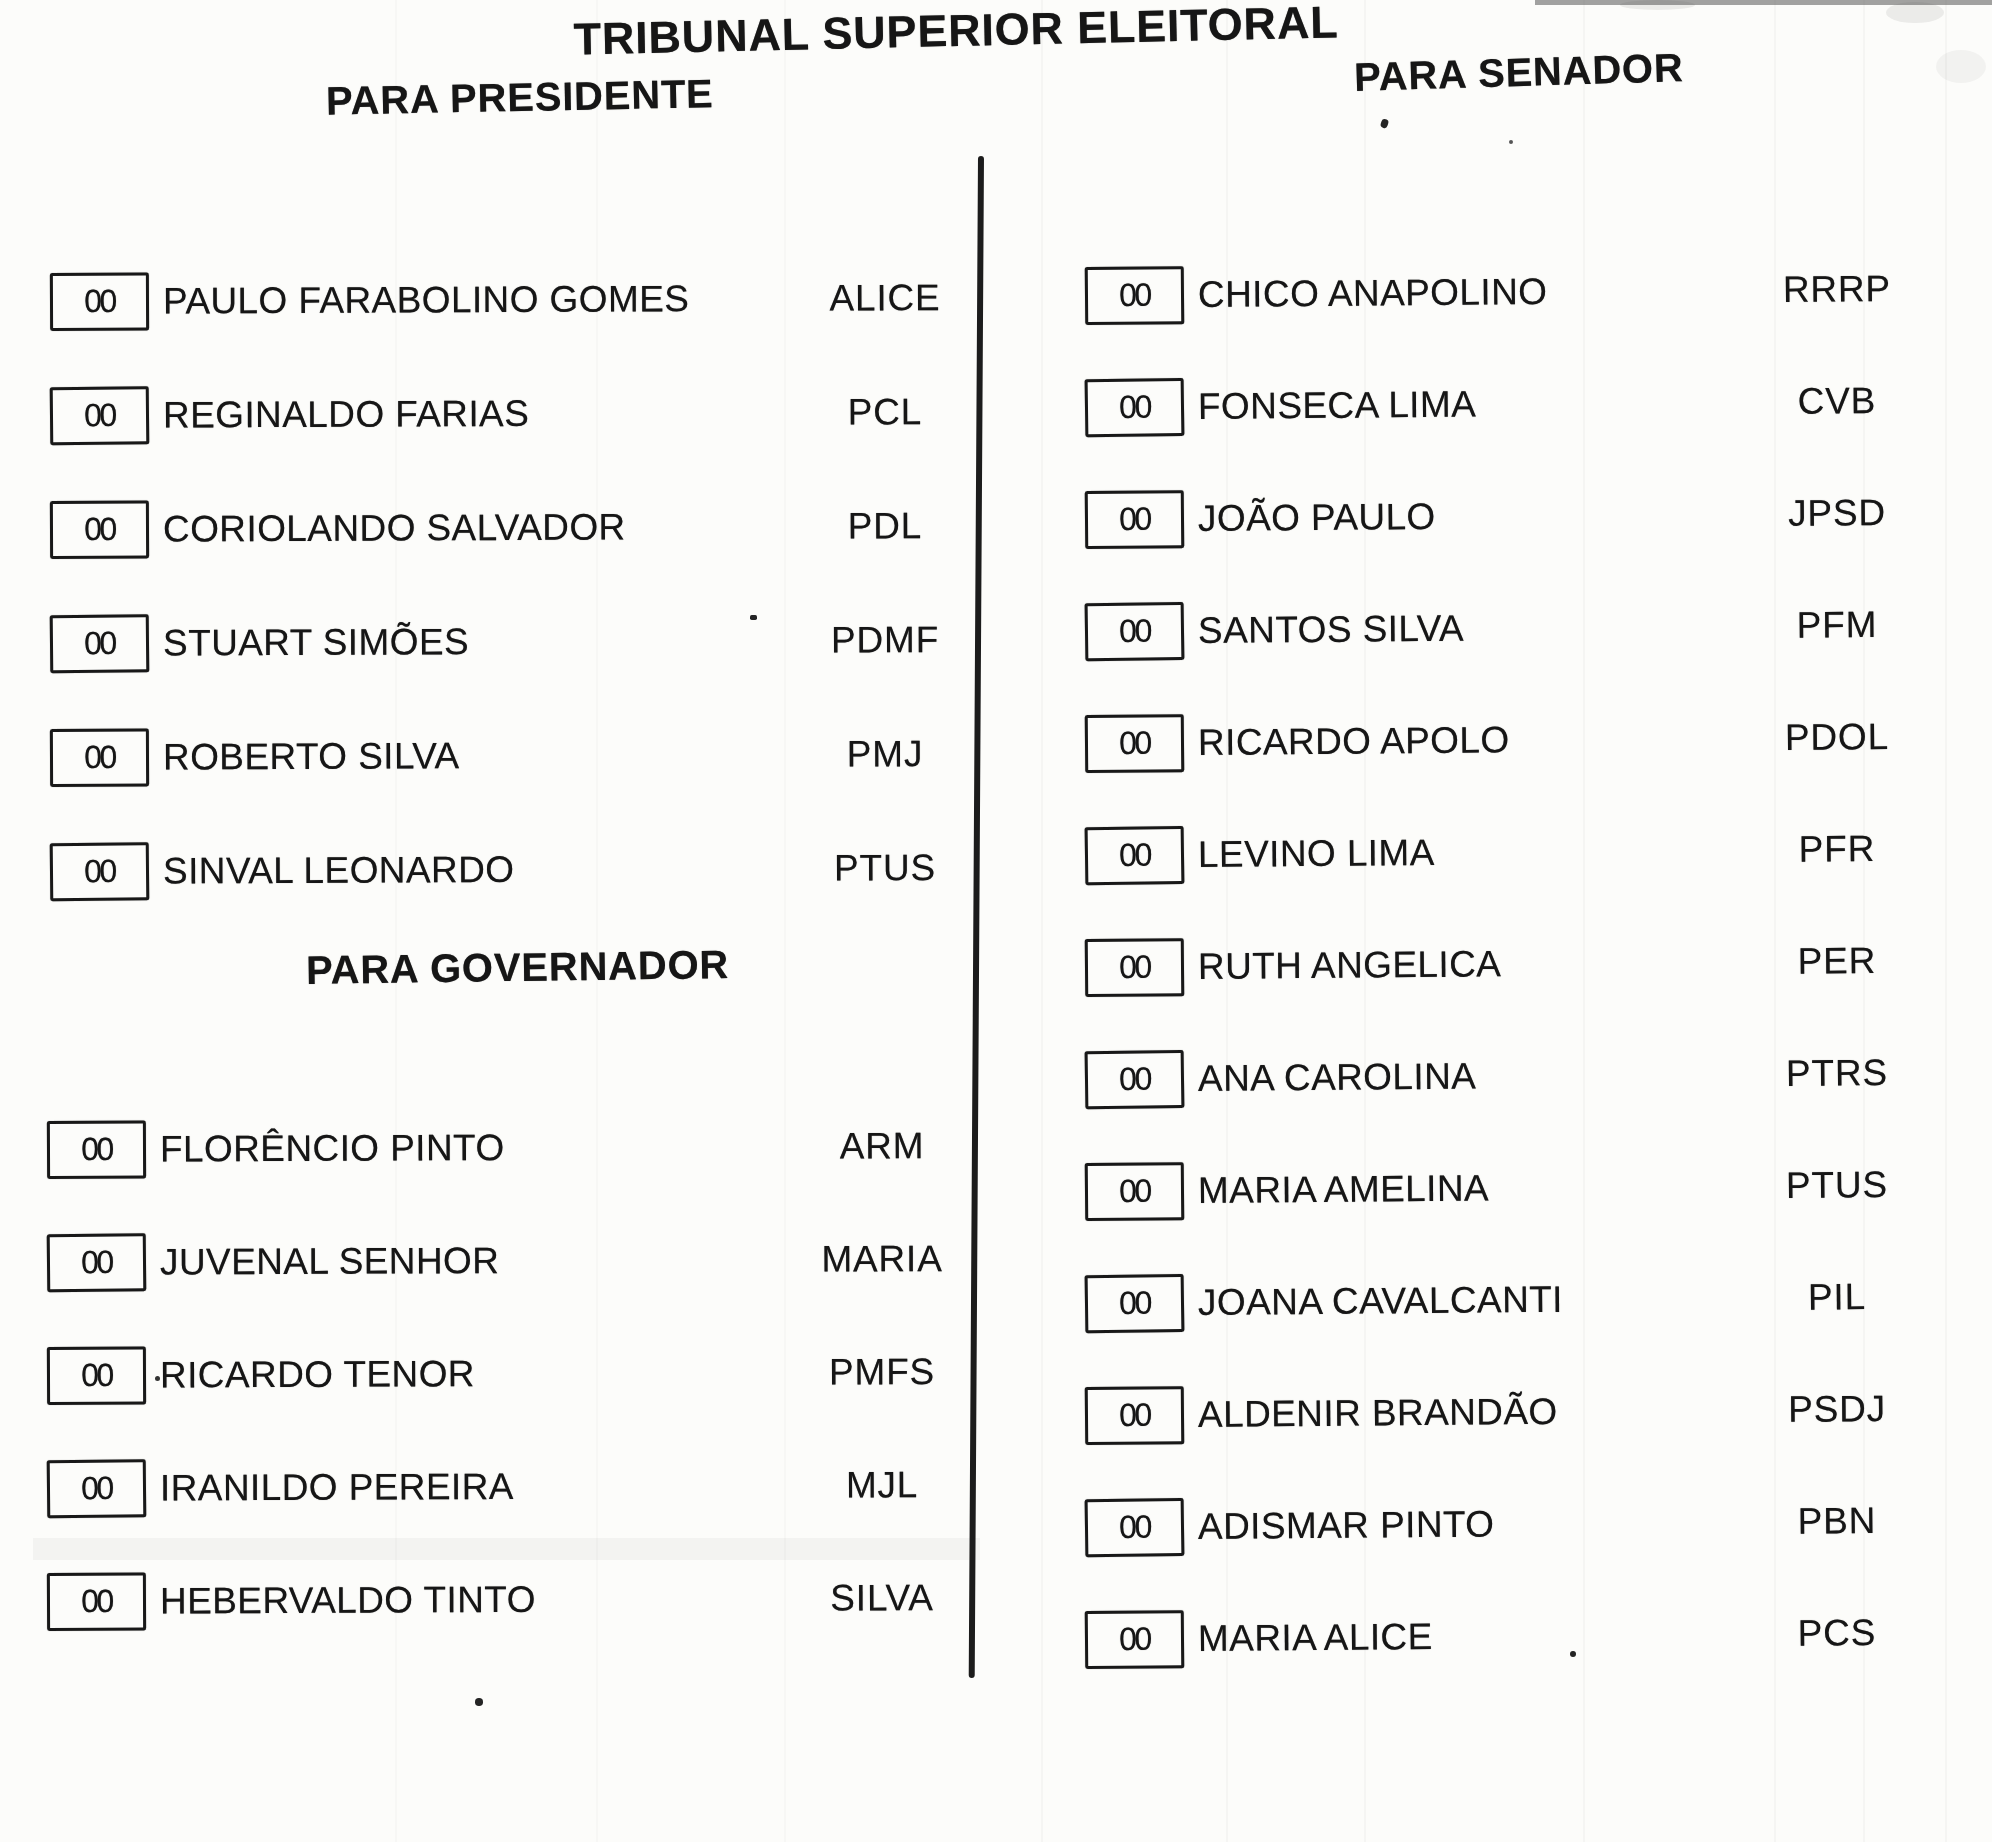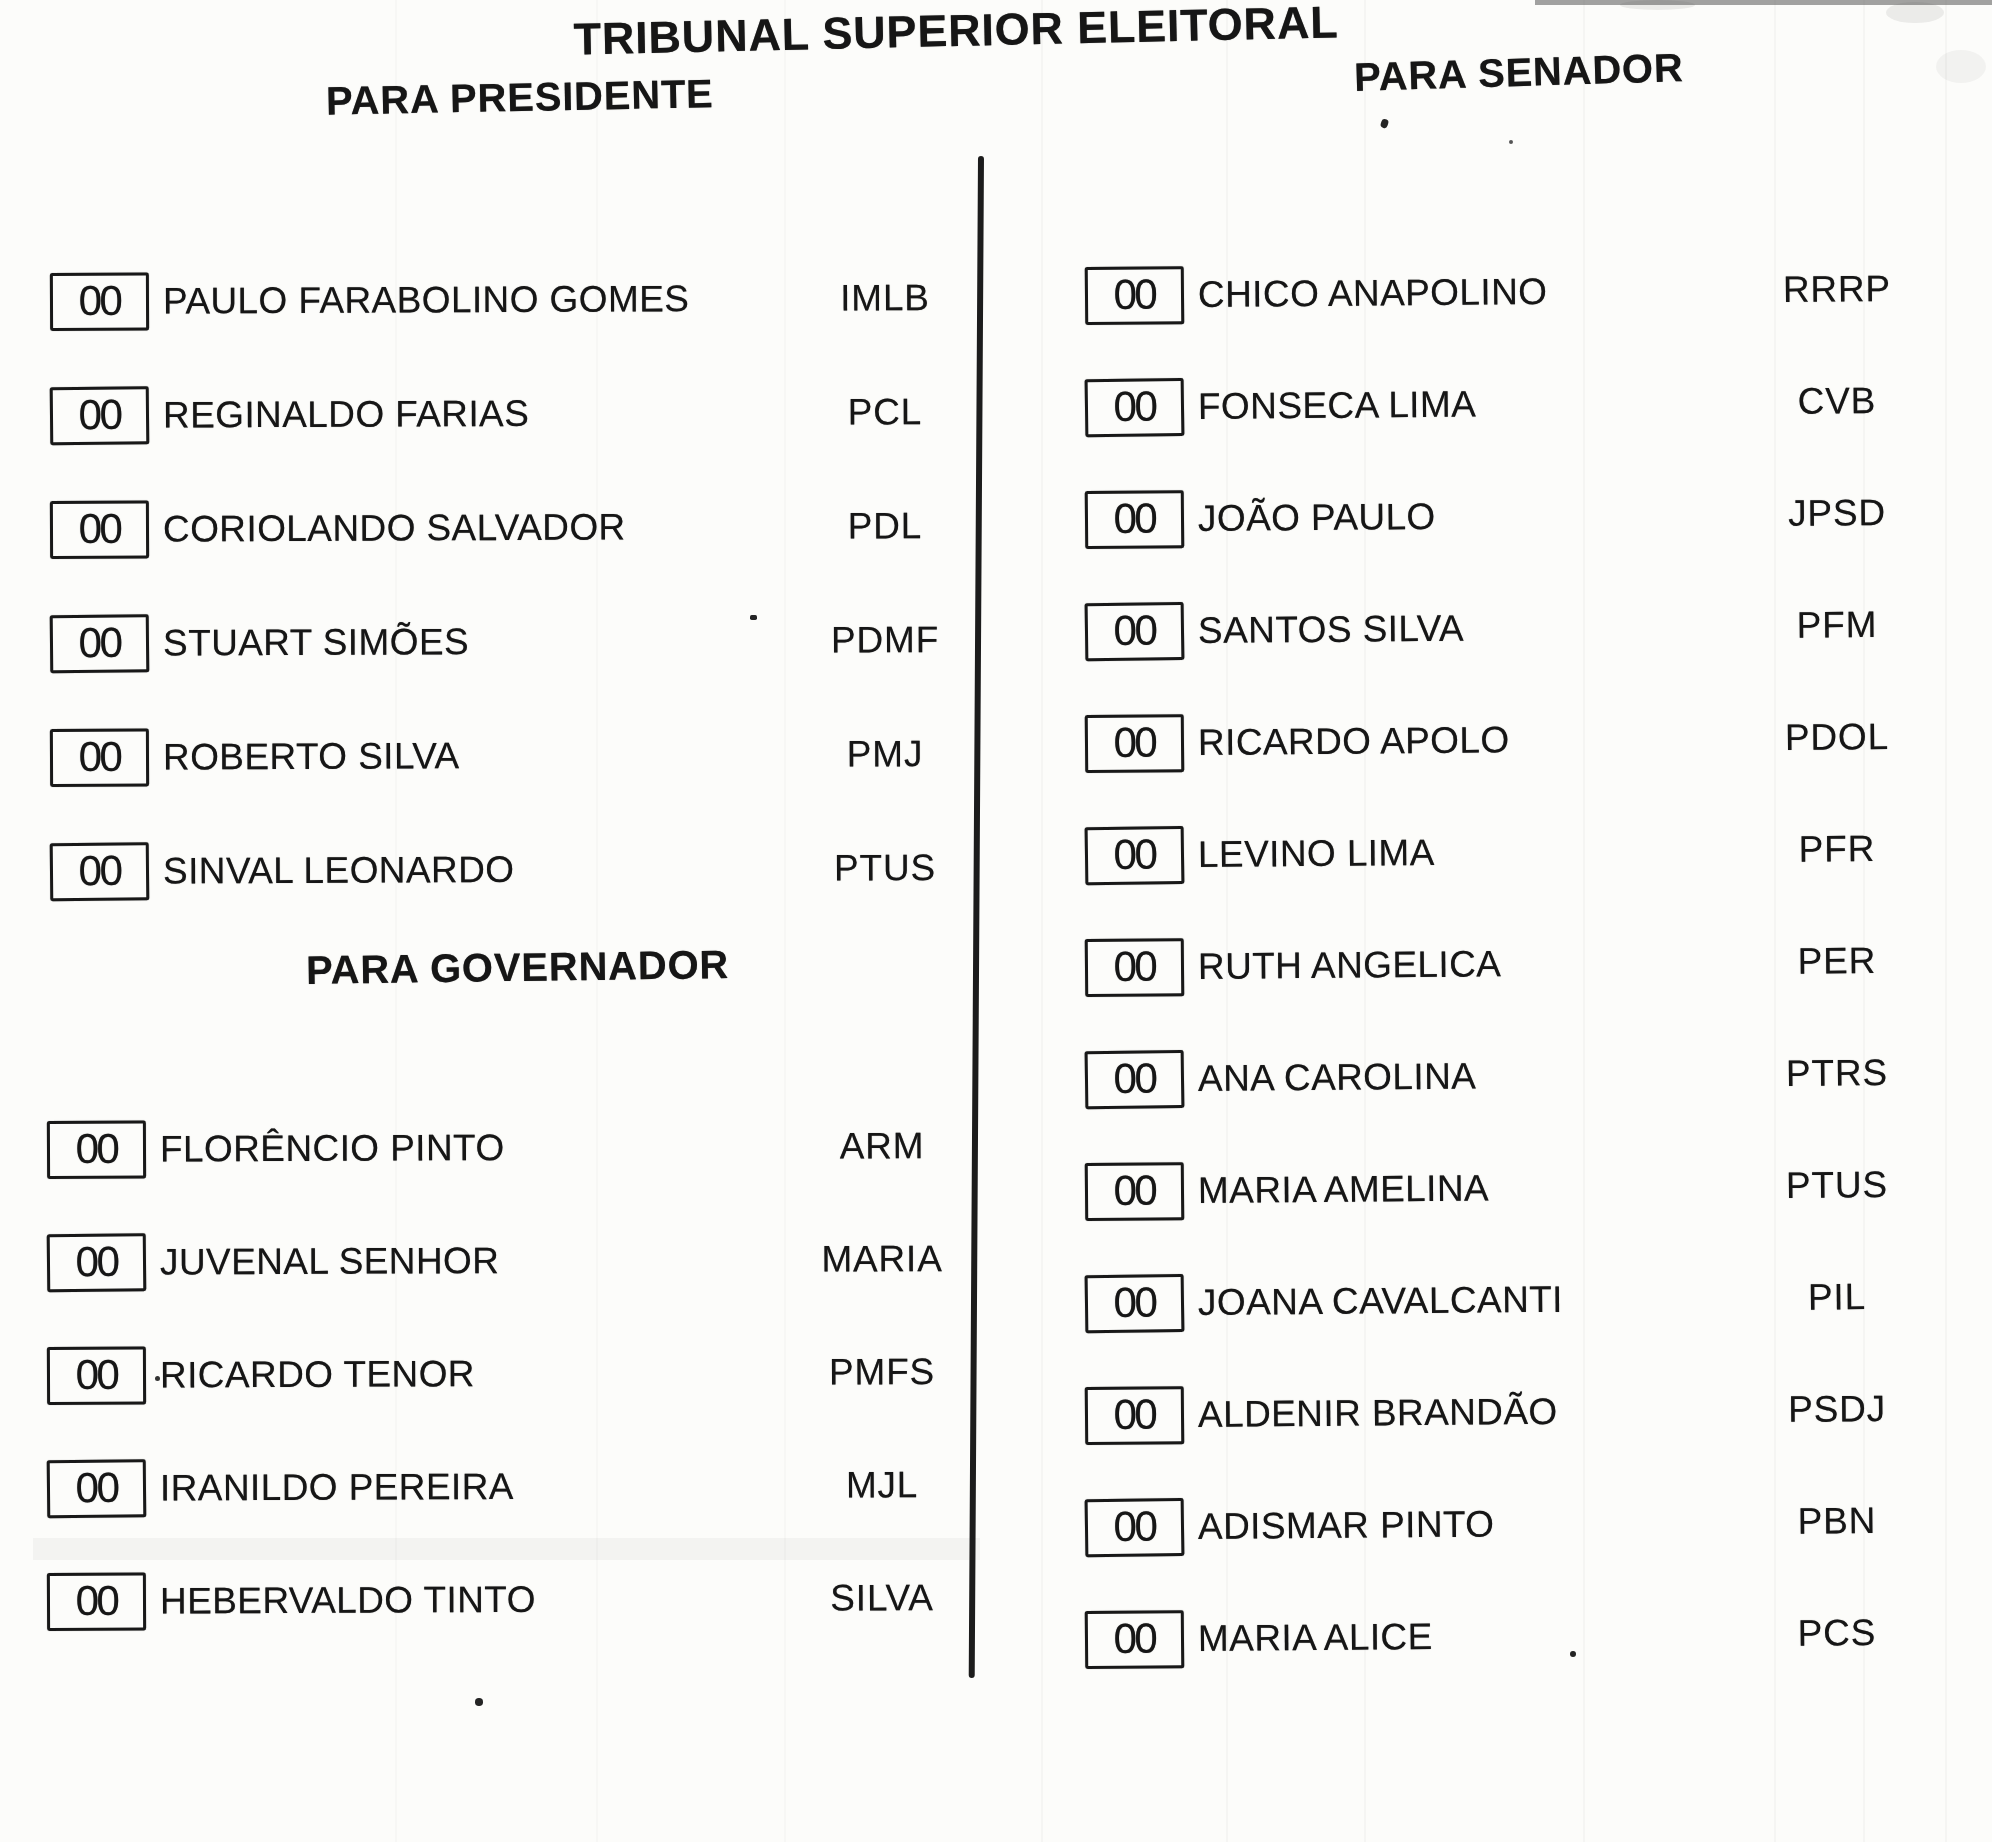--- a/index.html
+++ b/index.html
@@ -53,21 +53,21 @@
   .vote-box{
     flex:0 0 auto;
     width:93px;height:52px;
     border:3.3px solid #181818;border-radius:2.5px;
     display:flex;align-items:center;justify-content:center;
     background:transparent;
     box-shadow:0 0 0.8px rgba(0,0,0,.6);
   }
   .row:nth-child(even) .vote-box{transform:rotate(-0.3deg);}
   .zeros{
-    font-size:42px;letter-spacing:-2.5px;
+    font-size:32px;letter-spacing:-2.5px;
     text-shadow:0 0 0.8px rgba(0,0,0,.6);
     transform:translateY(-0.8px);
   }
   .cname{
     margin-left:14px;
     font-size:37px;letter-spacing:0.4px;
     white-space:nowrap;
     text-shadow:0 0 0.8px rgba(0,0,0,.55);
   }
   .party{
@@ -119,21 +119,21 @@
   <div class="heading" id="h-governador">PARA GOVERNADOR</div>
 
   <div class="divider"></div>
 
   <div class="list" id="list-presidente">
   <div class="row">
     <div class="vote-box">
       <span class="zeros">00</span>
     </div>
     <span class="cname">PAULO FARABOLINO GOMES</span>
-    <span class="party">IMLB</span>
+    <span class="party">ALICE</span>
   </div>
 
   <div class="row">
     <div class="vote-box">
       <span class="zeros">00</span>
     </div>
     <span class="cname">REGINALDO FARIAS</span>
     <span class="party">PCL</span>
   </div>
 

